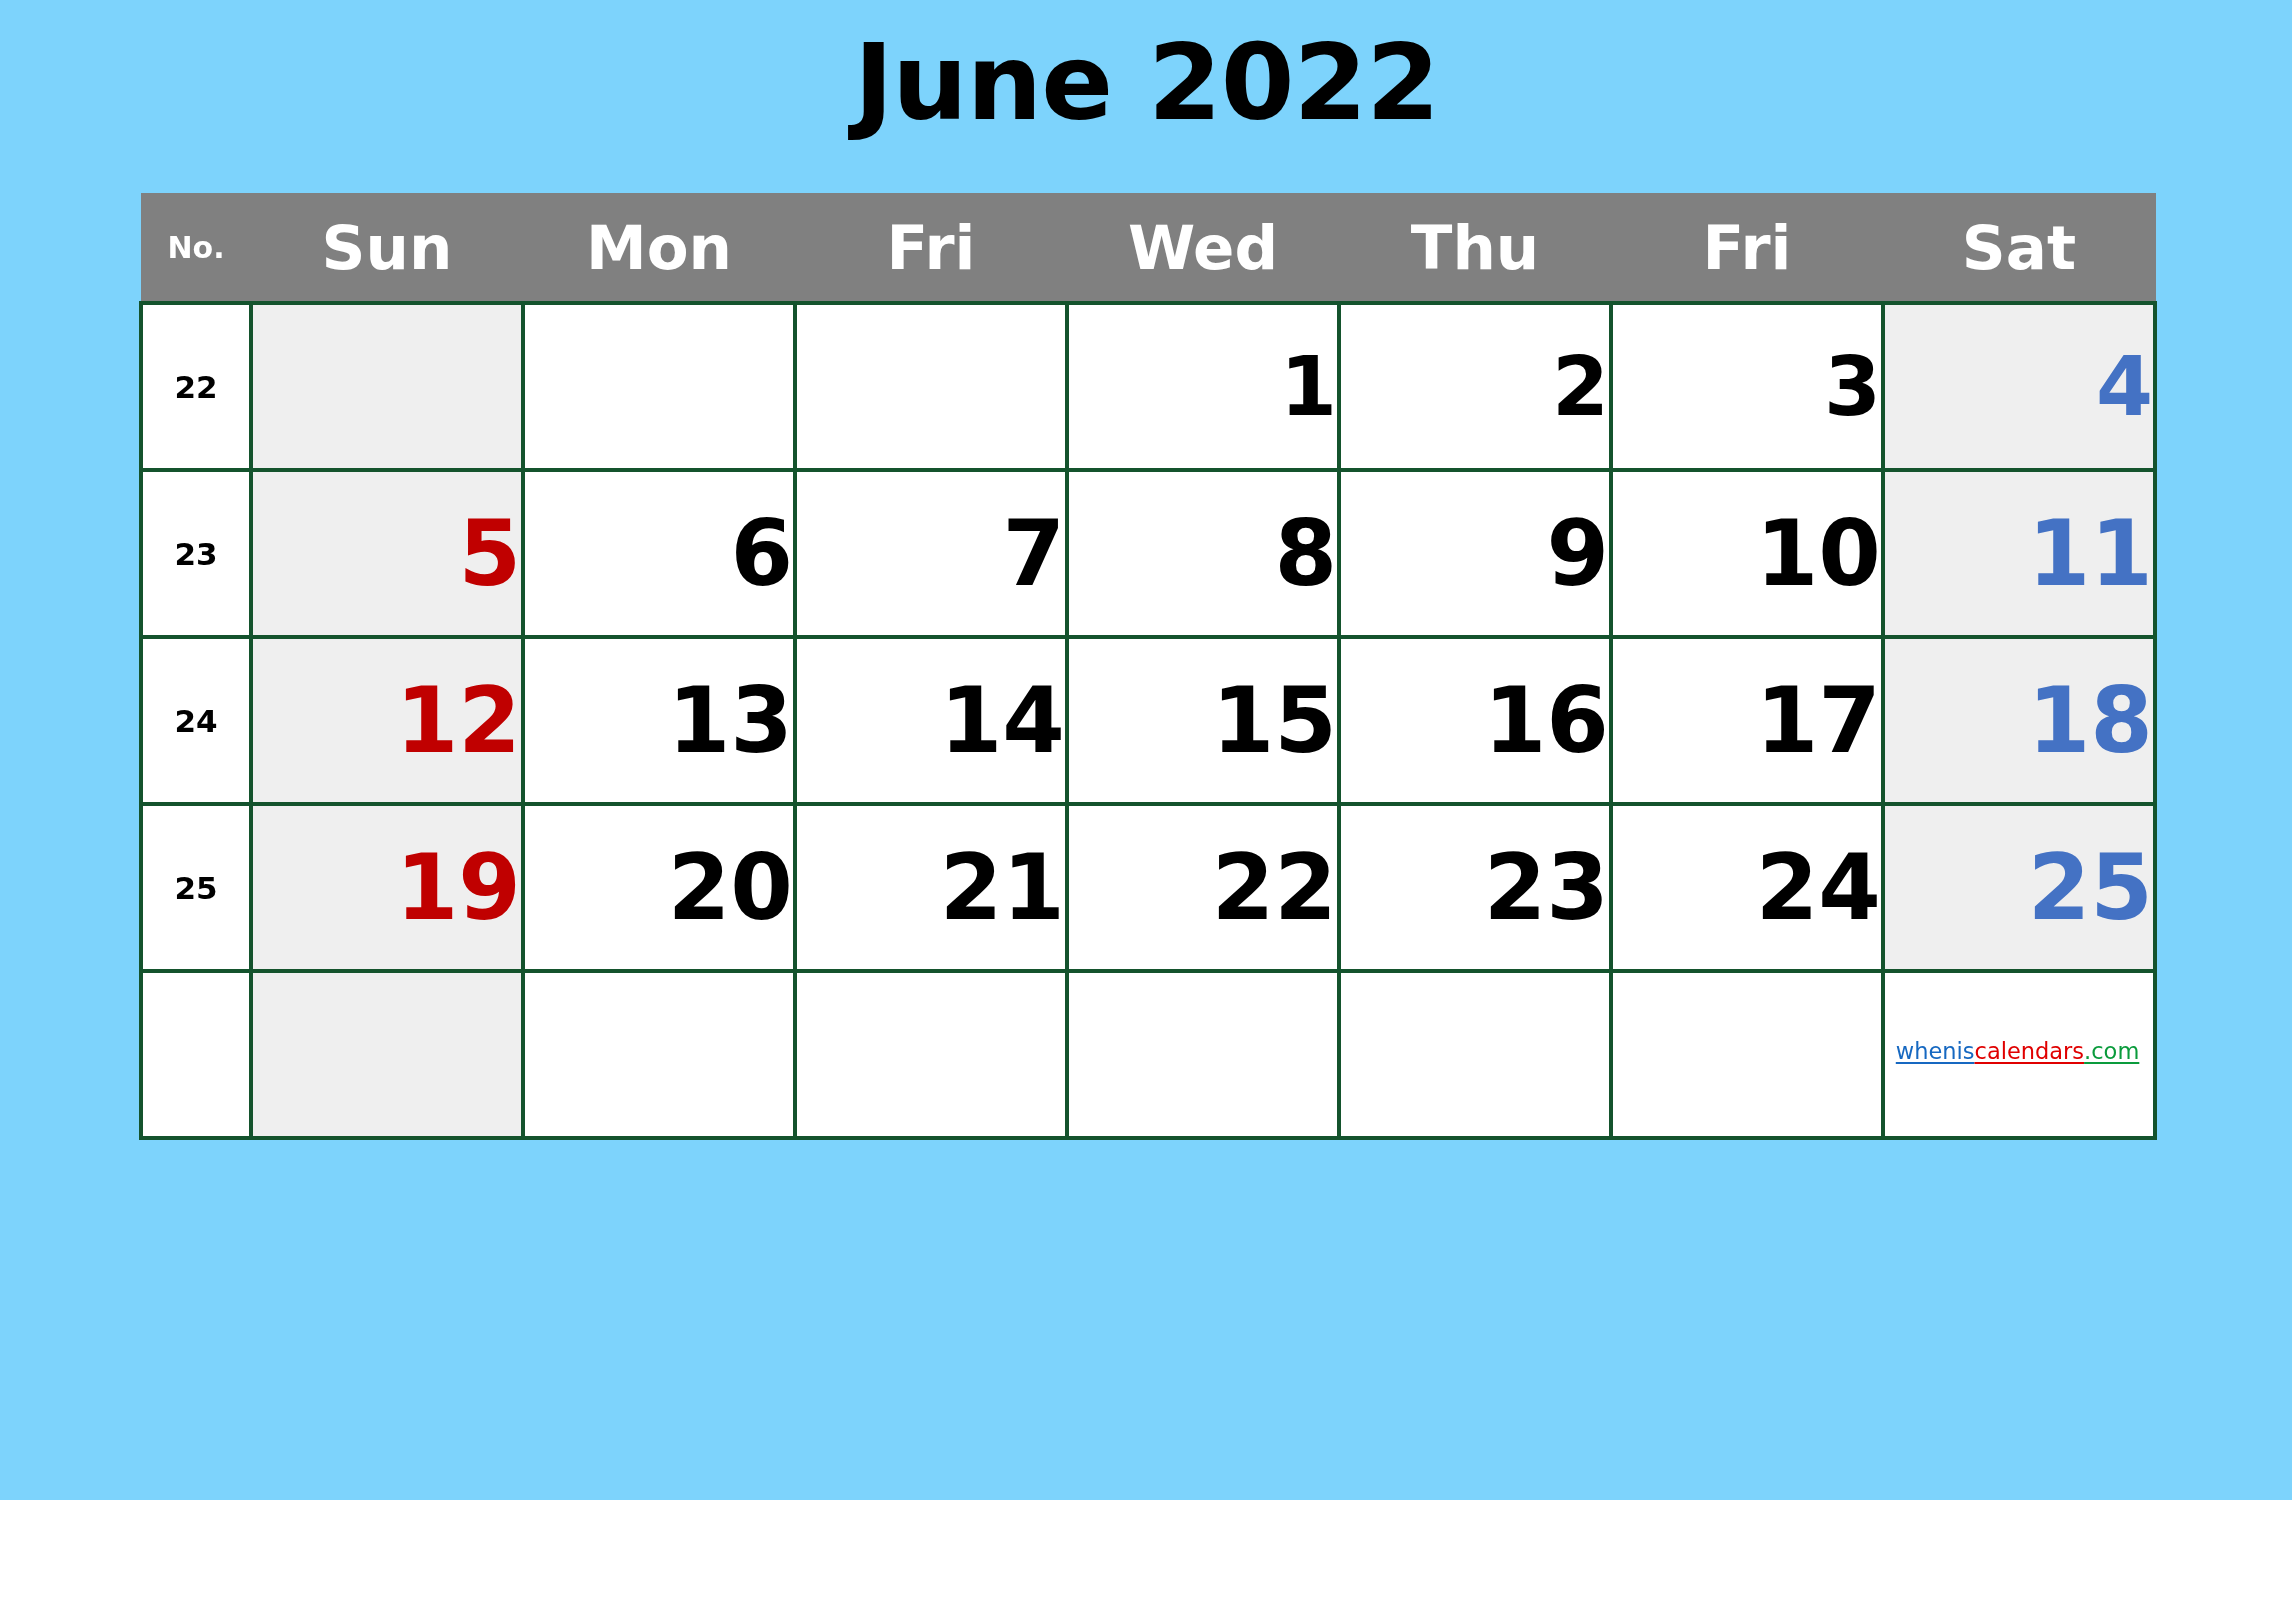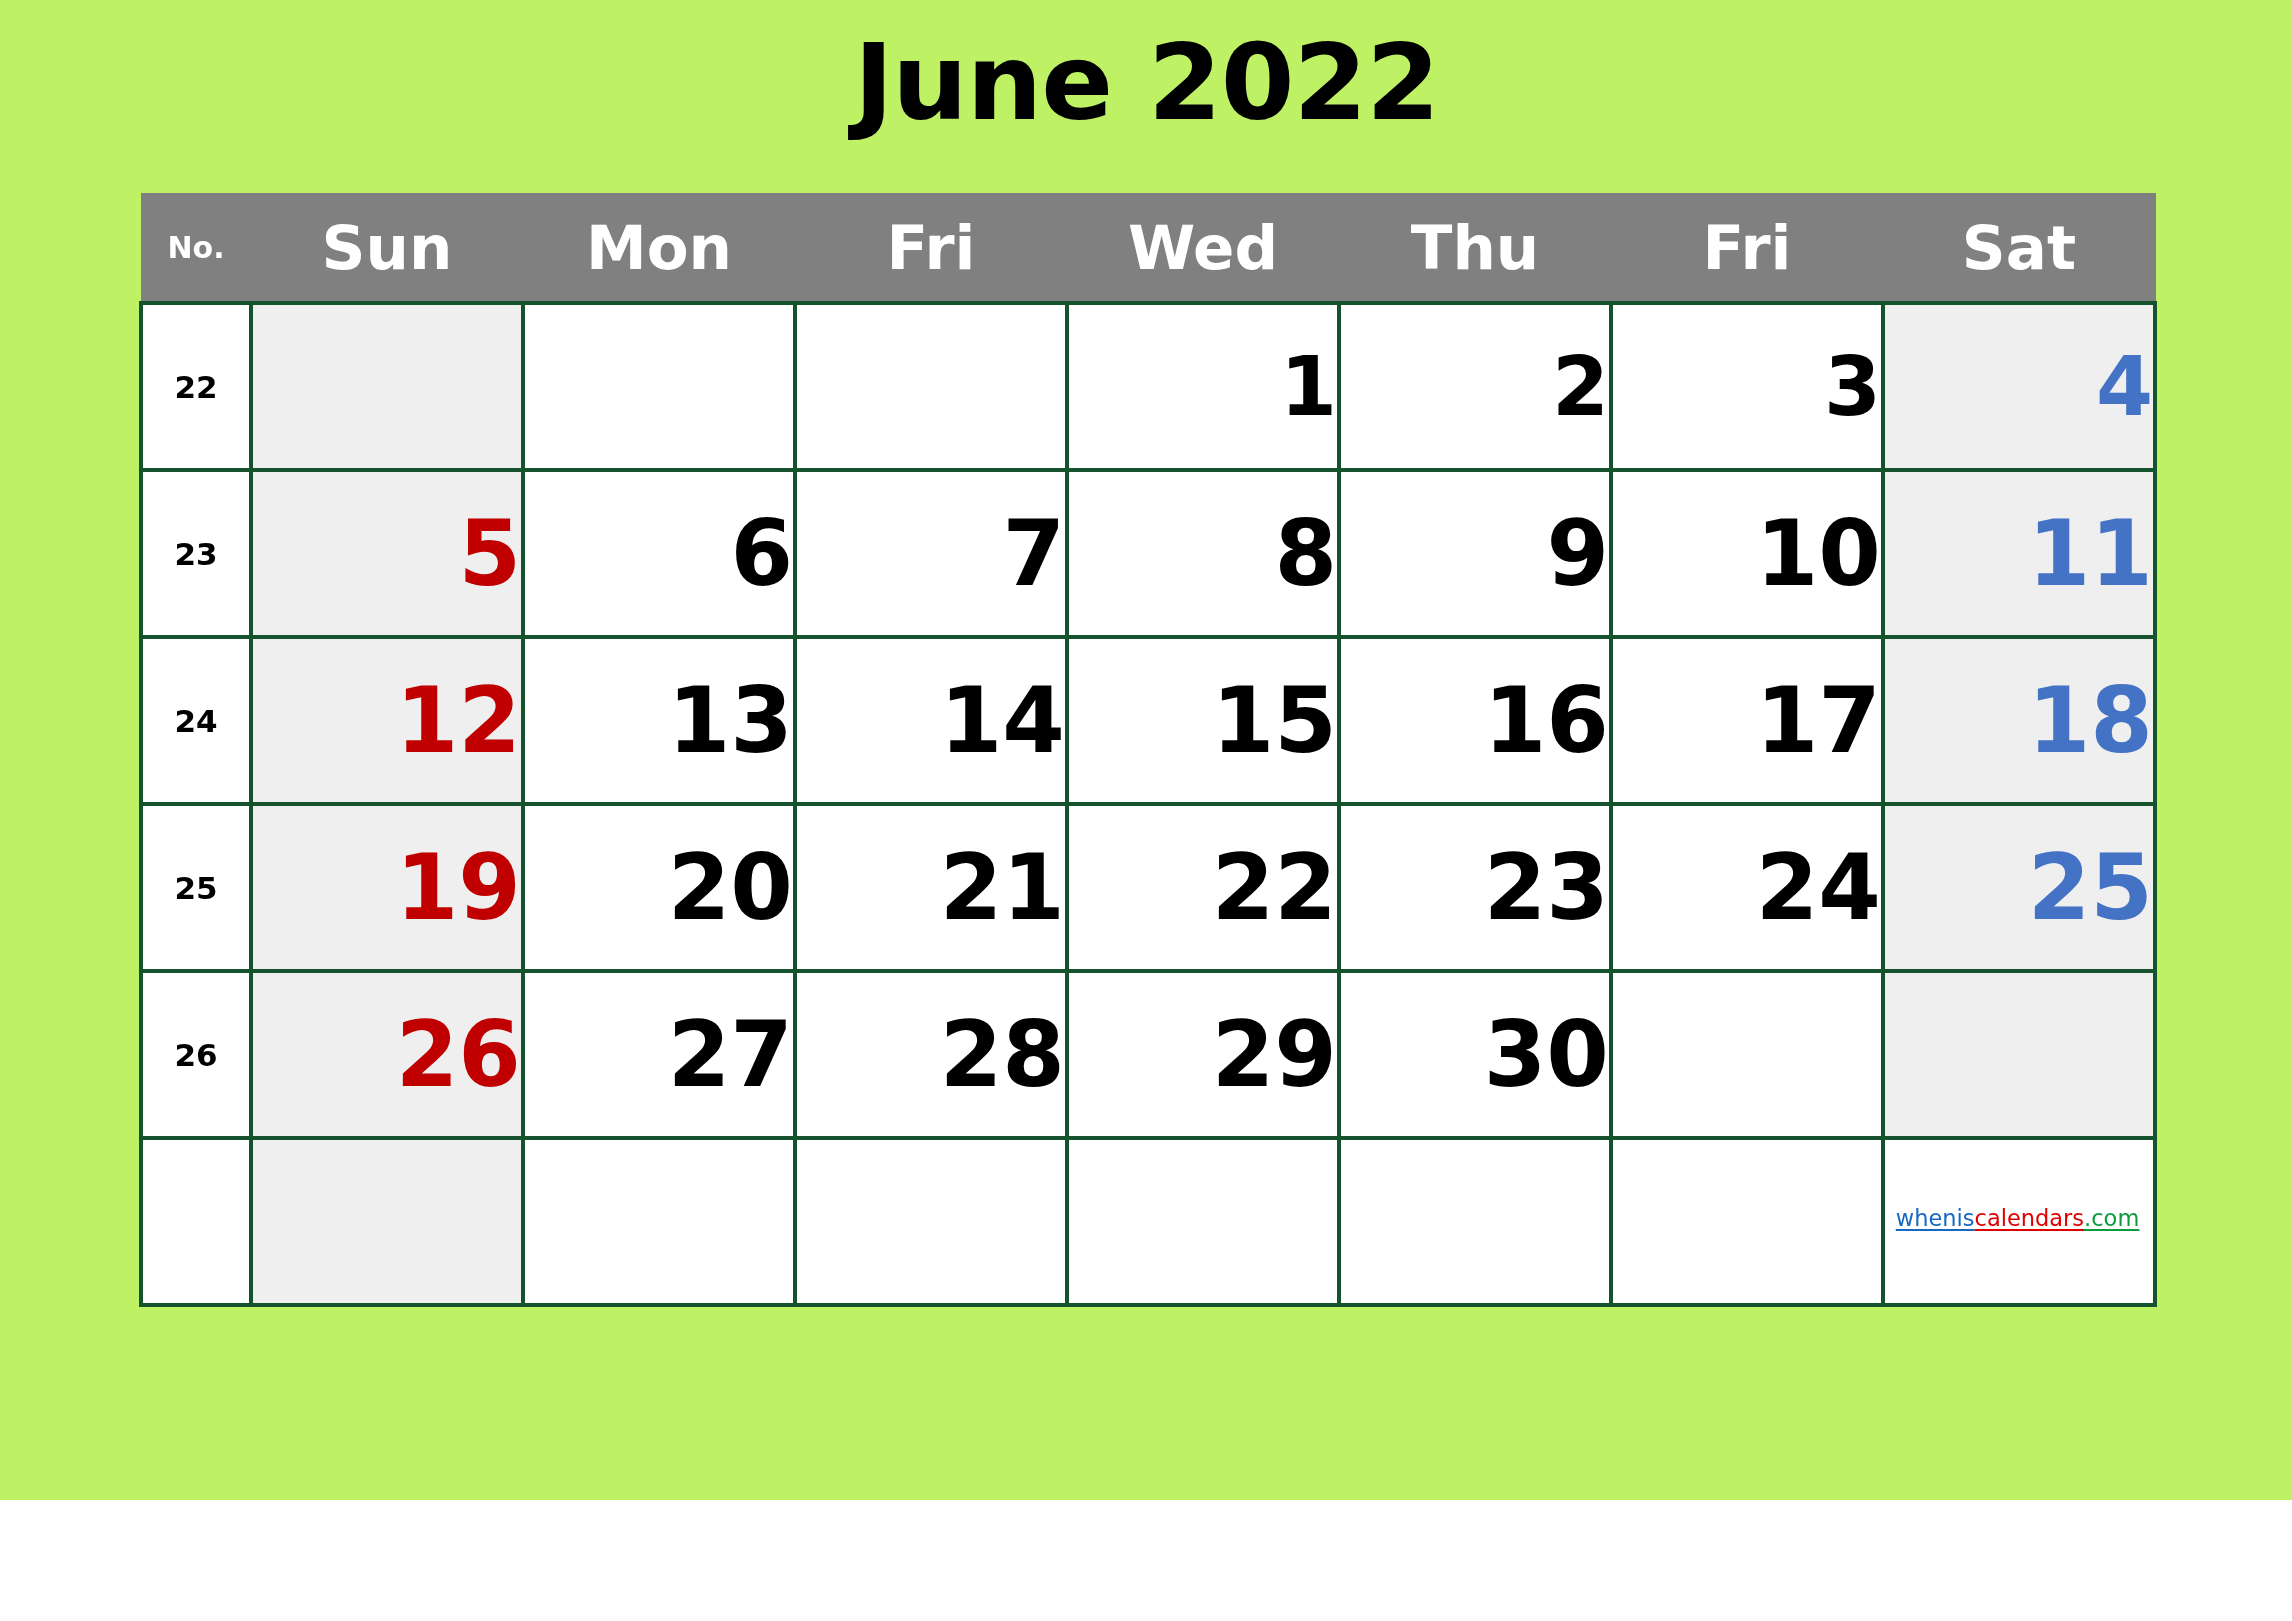--- a/index.html
+++ b/index.html
@@ -11,21 +11,21 @@
     width: 2293px;
     height: 1621px;
     font-family: "DejaVu Sans", sans-serif;
     overflow: hidden;
   }
 
   .page {
     position: relative;
     width: 2293px;
     height: 1500px;
-    background: #bef264;
+    background: #7dd3fc;
     box-sizing: border-box;
   }
 
   .cal-title {
     position: absolute;
     left: 0;
     top: 27.4px;
     width: 2293px;
     text-align: center;
     font-family: "DejaVu Sans", sans-serif;
@@ -211,30 +211,20 @@
           <td class="wk">25</td>
           <td class="day weekend-bg sun">19</td>
           <td class="day plain-blk">20</td>
           <td class="day plain-blk">21</td>
           <td class="day plain-blk">22</td>
           <td class="day plain-blk">23</td>
           <td class="day plain-blk">24</td>
           <td class="day weekend-bg sat">25</td>
         </tr>
 
-        <tr>
-          <td class="wk">26</td>
-          <td class="day weekend-bg sun">26</td>
-          <td class="day plain-blk">27</td>
-          <td class="day plain-blk">28</td>
-          <td class="day plain-blk">29</td>
-          <td class="day plain-blk">30</td>
-          <td class="day plain-blk"></td>
-          <td class="day weekend-bg sat"></td>
-        </tr>
 
         <tr class="r-empty">
           <td class="wk"></td>
           <td class="day weekend-bg sun"></td>
           <td class="day plain-blk"></td>
           <td class="day plain-blk"></td>
           <td class="day plain-blk"></td>
           <td class="day plain-blk"></td>
           <td class="day plain-blk"></td>
           <td class="wm-cell">

